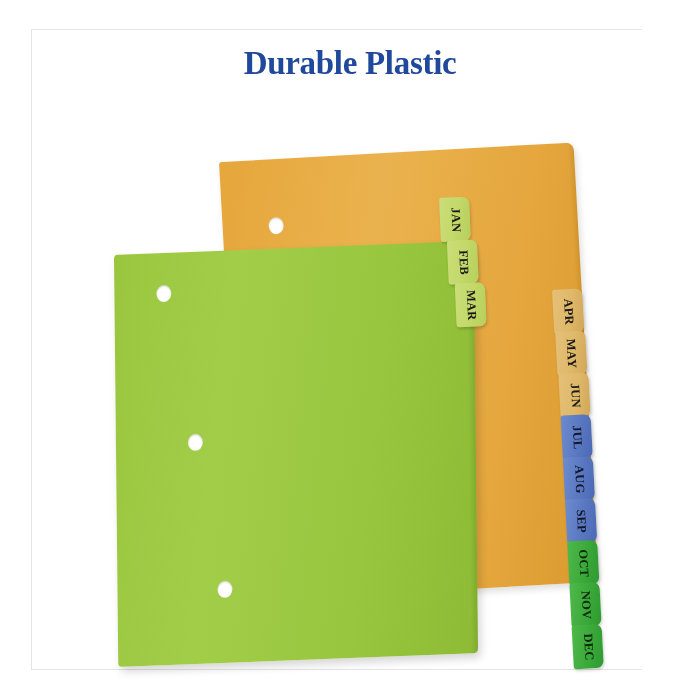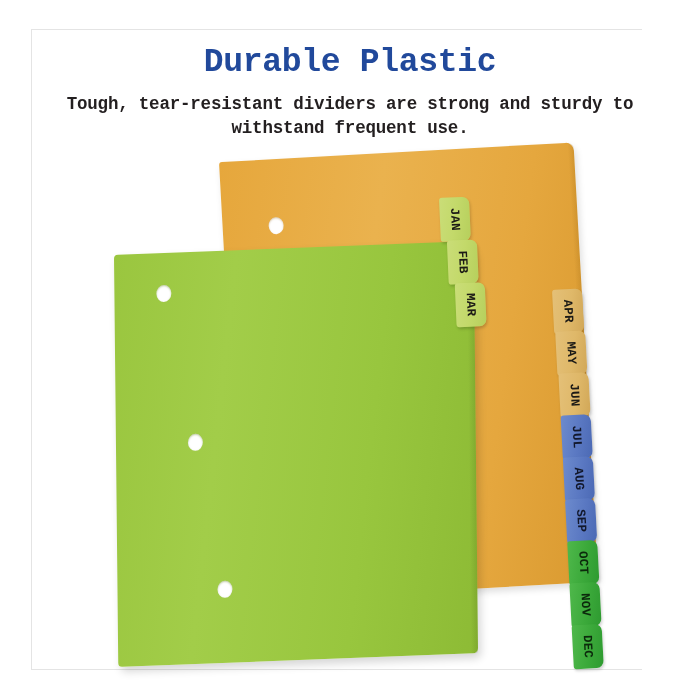--- a/index.html
+++ b/index.html
@@ -6,21 +6,21 @@
     margin: 0;
     padding: 0;
     background: #ffffff;
   }
   #stage {
     position: relative;
     width: 642px;
     height: 700px;
     background: #ffffff;
     overflow: hidden;
-    font-family: Liberation Mono, monospace;
+    font-family: Liberation Serif, serif;
   }
 
   
   #frame {
     position: absolute;
     left: 31px;
     top: 29px;
     width: 636px;
     height: 641px;
     border: 1px solid #e4e4e4;
@@ -201,21 +201,20 @@
 </style>
 </head>
 <body>
 
 <div id="stage">
 
   <div id="frame"></div>
 
   <div id="textblock">
     <div id="headline">Durable Plastic</div>
-    <div id="subline">Tough, tear-resistant dividers are strong and sturdy to withstand frequent use.</div>
   </div>
 
   <div id="photo">
 
     <div id="sheet-orange" class="sheet">
       <div id="sheet-orange-edge"></div>
       <div id="hole-orange"></div>
     </div>
 
     <div id="tabgroup-rest">

